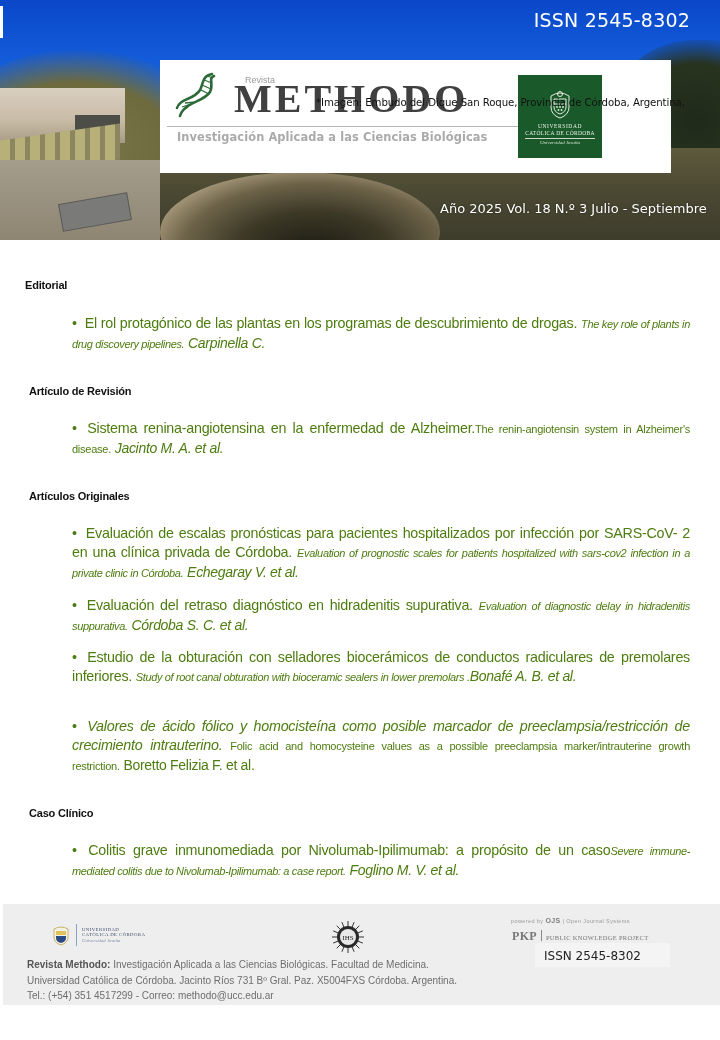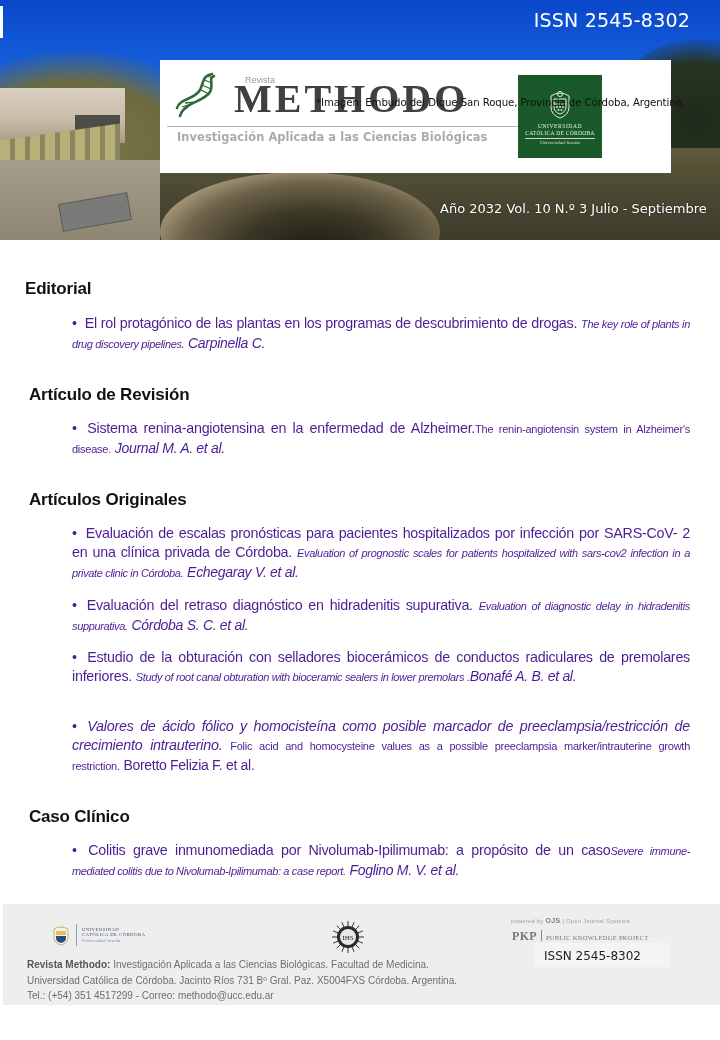--- a/index.html
+++ b/index.html
@@ -97,27 +97,27 @@
     font-family: "Liberation Serif", serif; font-size: 5.5px; color: #e9efe5;
     letter-spacing: 0.3px; text-transform: uppercase; line-height: 7px;
   }
   .ucc-rule { width: 70px; height: 1px; background: #cfd8c8; margin-top: 1px; }
   .ucc-tag {
     font-family: "Liberation Serif", serif; font-style: italic; font-size: 5px; color: #d7e0d0; line-height: 7px;
   }
 
   
   .section-title {
-    position: absolute; font-weight: bold; font-size: 17px; color: #111;
+    position: absolute; font-weight: bold; font-size: 11px; color: #111;
     font-family: "Liberation Sans", sans-serif; letter-spacing: -0.2px;
   }
   .article {
     position: absolute; left: 72px; width: 618px;
     font-family: "Liberation Sans", sans-serif; font-size: 14.3px; line-height: 19px;
-    text-align: justify; color: #4c1d95; letter-spacing: -0.25px;
+    text-align: justify; color: #4d7c0f; letter-spacing: -0.25px;
   }
   .article .bullet { margin-right: 4px; }
   .article .en {
     font-style: italic; font-size: 11px; letter-spacing: -0.35px;
   }
   .article .en-up { font-style: normal; font-size: 11px; letter-spacing: -0.25px; }
   .article .author { font-style: italic; font-size: 14px; letter-spacing: -0.3px; }
   .article .it { font-style: italic; }
 
   
@@ -163,21 +163,21 @@
   <div class="building"></div>
   <div class="building-window"></div>
   <div class="bridge"></div>
   <div class="wall"></div>
   <div class="water"></div>
   <div class="funnel"></div>
   <div class="plaque"></div>
   <div class="hero-edge-mark"></div>
   <div class="hero-issn">ISSN 2545-8302</div>
   <div class="hero-issue">
-    <div>Año 2032 Vol. 10 N.º 3 Julio - Septiembre</div>
+    <div>Año 2025 Vol. 18 N.º 3 Julio - Septiembre</div>
   </div>
 </div>
 
 <div class="logo-box">
   <svg class="dna-icon" viewBox="0 0 44 48">
     <g fill="none" stroke="#2d6a3a" stroke-width="2.6" stroke-linecap="round">
       <path d="M6 44 C 10 30, 30 30, 36 20 C 40 12, 34 6, 40 4"></path>
       <path d="M3 36 C 6 26, 20 28, 26 18 C 30 10, 28 4, 38 2"></path>
     </g>
     <g stroke="#2d6a3a" stroke-width="1.3">
@@ -223,21 +223,21 @@
   <span class="bullet">•</span>
   <span>El rol protagónico de las plantas en los programas de descubrimiento de drogas.</span>
   <span class="en">The key role of  plants in drug discovery pipelines.</span>
   <span class="author">Carpinella C.</span>
 </div>
 
 <div class="section-title" style="left:29px; top:385px;">Artículo de Revisión</div>
 <div class="article" style="top:419px;">
   <span class="bullet">•</span>
   <span>Sistema renina-angiotensina en la enfermedad de Alzheimer.</span><span class="en-up">The renin-angiotensin system in Alzheimer's disease.</span>
-  <span class="author">Journal M. A. et al.</span>
+  <span class="author">Jacinto M. A. et al.</span>
 </div>
 
 <div class="section-title" style="left:29px; top:490px;">Artículos Originales</div>
 <div class="article" style="top:524px;">
   <span class="bullet">•</span>
   <span>Evaluación de escalas pronósticas para pacientes hospitalizados por infección por SARS-CoV-  2 en una clínica privada de Córdoba.</span>
   <span class="en">Evaluation of prognostic scales for patients hospitalized with sars-cov2 infection in a private clinic in Córdoba.</span>
   <span class="author">Echegaray V. et al.</span>
 </div>
 <div class="article" style="top:596px;">

